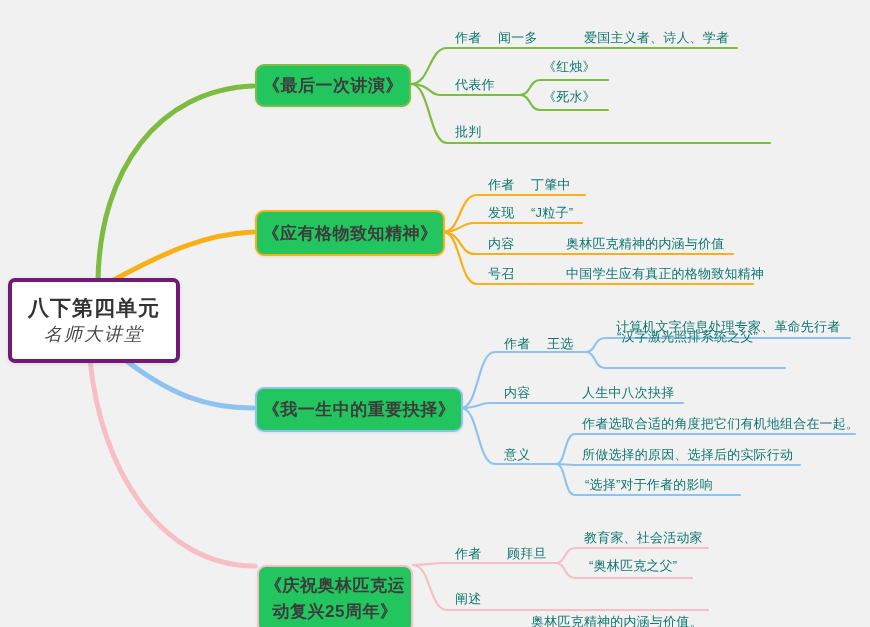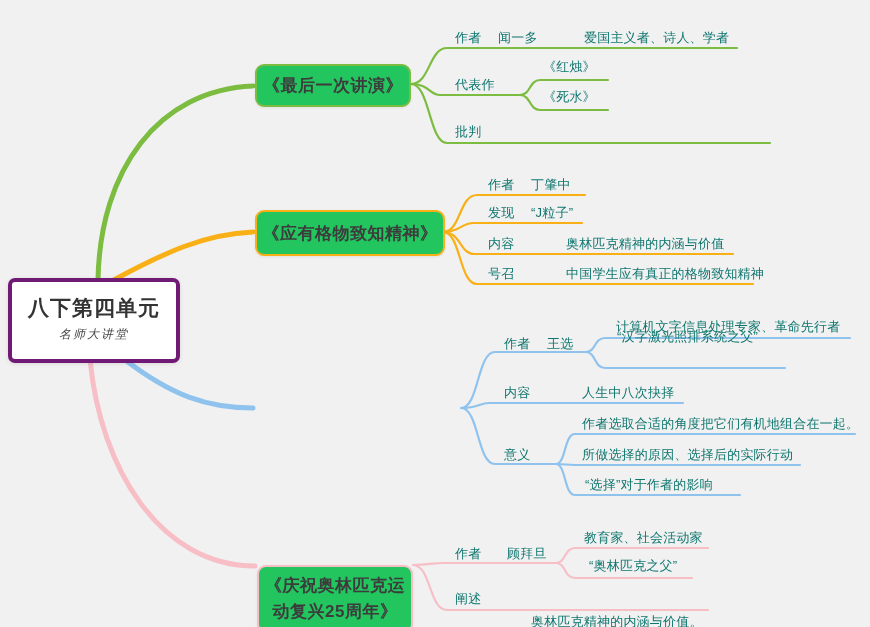--- a/index.html
+++ b/index.html
@@ -54,21 +54,21 @@
     align-items:center;justify-content:center;
     box-shadow:0 1px 4px rgba(0,0,0,.10);
   }
   .root-title{
     font-size:21px;font-weight:bold;color:#333;
     letter-spacing:1px;line-height:26px;
   }
   .root-sub{
     font-family:"Liberation Serif","DejaVu Serif",serif;
     font-style:italic;
-    font-size:12px;color:#474747;
+    font-size:18px;color:#474747;
     letter-spacing:2px;line-height:26px;
   }
 </style>
 </head>
 <body>
 
 <div class="stage">
 
   <svg width="870" height="627" viewBox="0 0 870 627">
 
@@ -112,20 +112,21 @@
     </g>
   </svg>
 
   <div class="root">
     <div class="root-title">八下第四单元</div>
     <div class="root-sub">名师大讲堂</div>
   </div>
 
   <div class="topic b1">《最后一次讲演》</div>
   <div class="topic b2">《应有格物致知精神》</div>
+  <div class="topic b3">《我一生中的重要抉择》</div>
   <div class="topic b4">
     <div>《庆祝奥林匹克运</div>
     <div>动复兴25周年》</div>
   </div>
 
   <div class="t" style="left:455px;top:30px">作者</div>
   <div class="t" style="left:498px;top:30px">闻一多</div>
   <div class="t" style="left:584px;top:30px">爱国主义者、诗人、学者</div>
   <div class="t" style="left:455px;top:77px">代表作</div>
   <div class="t" style="left:543px;top:59px">《红烛》</div>

